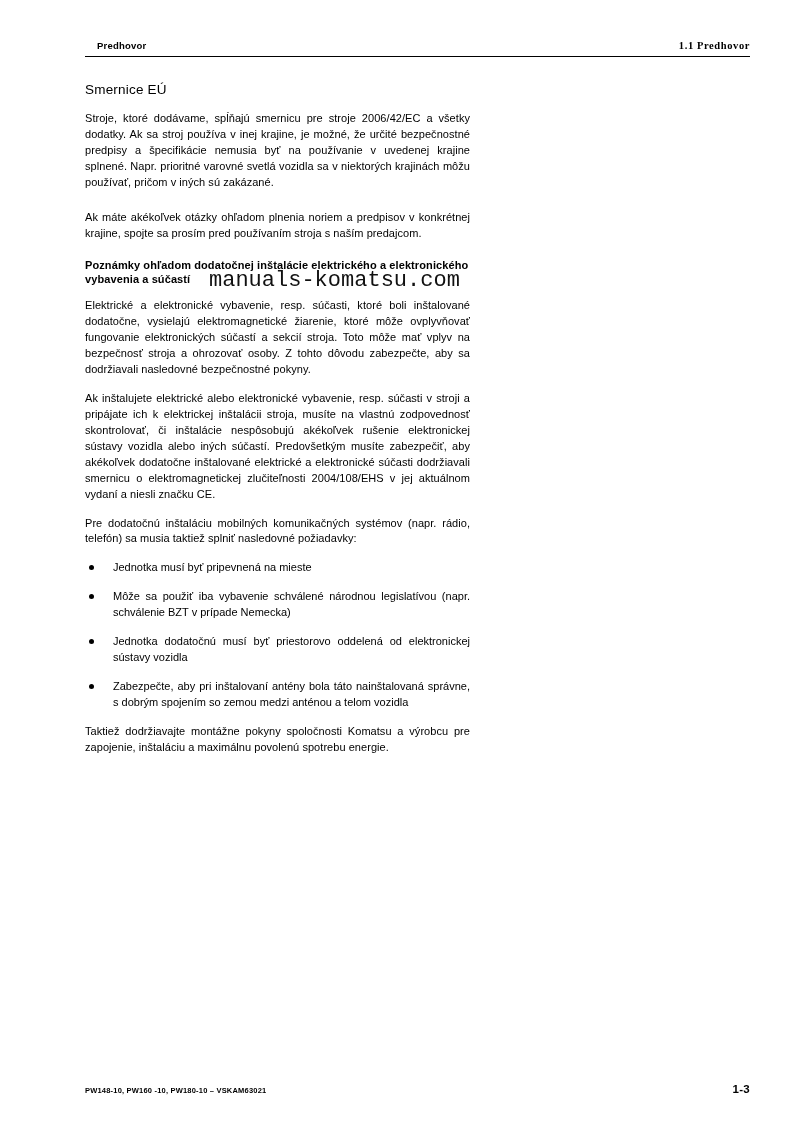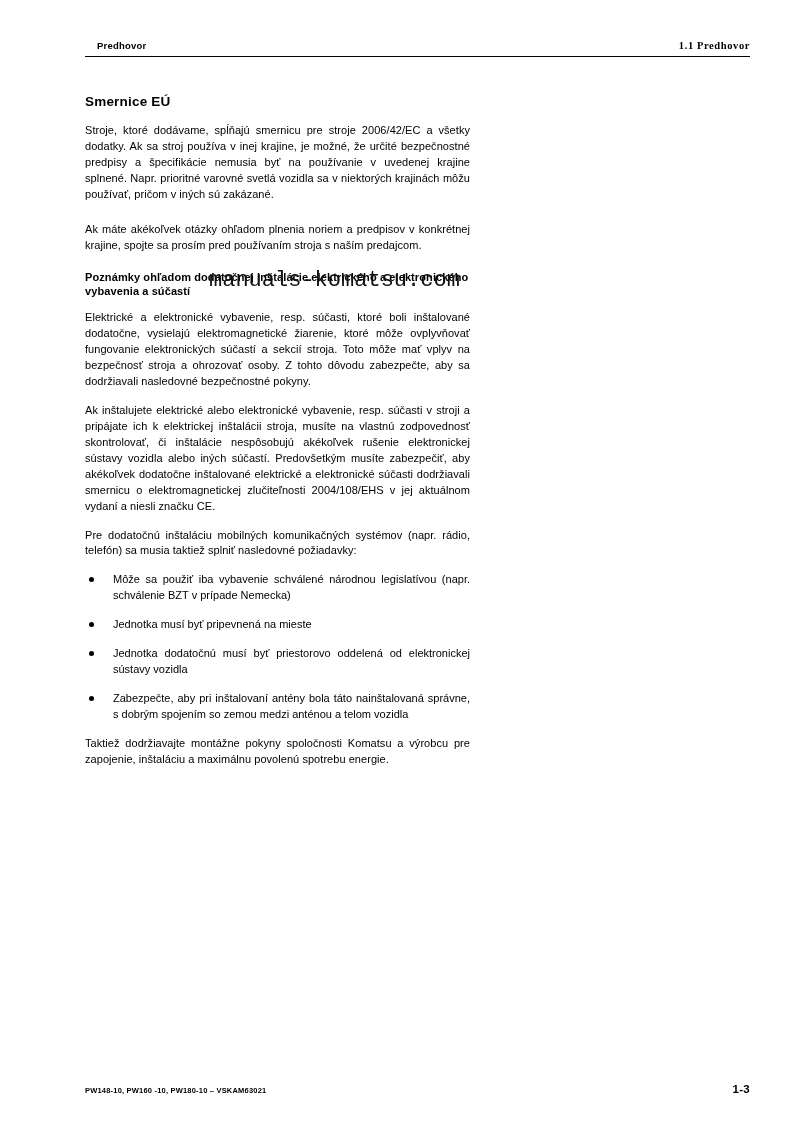--- a/index.html
+++ b/index.html
@@ -55,22 +55,22 @@
   }
   
   .content {
     position: absolute;
     left: 85px;
     top: 78px;
     width: 385px;
   }
   h1.section-title {
     font-size: 13.5px;
-    font-weight: bold;
-    margin: 16px 0 14px 0;
+    font-weight: normal;
+    margin: 4px 0 14px 0;
     letter-spacing: 0.2px;
   }
   h2.sub-title {
     font-size: 11px;
     font-weight: bold;
     margin: 0 0 11px 0;
     line-height: 1.35;
     letter-spacing: 0.1px;
   }
   p.para {
@@ -159,22 +159,22 @@
     <p class="para">Stroje, ktoré dodávame, spĺňajú smernicu pre stroje 2006/42/EC a všetky dodatky. Ak sa stroj používa v inej krajine, je možné, že určité bezpečnostné predpisy a špecifikácie nemusia byť na používanie v uvedenej krajine splnené. Napr. prioritné varovné svetlá vozidla sa v niektorých krajinách môžu používať, pričom v iných sú zakázané.</p>
     <p class="para last-of-block">Ak máte akékoľvek otázky ohľadom plnenia noriem a predpisov v konkrétnej krajine, spojte sa prosím pred používaním stroja s naším predajcom.</p>
 
     <h2 class="sub-title">Poznámky ohľadom dodatočnej inštalácie elektrického a elektronického vybavenia a súčastí</h2>
 
     <p class="para">Elektrické a elektronické vybavenie, resp. súčasti, ktoré boli inštalované dodatočne, vysielajú elektromagnetické žiarenie, ktoré môže ovplyvňovať fungovanie elektronických súčastí a sekcií stroja. Toto môže mať vplyv na bezpečnosť stroja a ohrozovať osoby. Z tohto dôvodu zabezpečte, aby sa dodržiavali nasledovné bezpečnostné pokyny.</p>
     <p class="para">Ak inštalujete elektrické alebo elektronické vybavenie, resp. súčasti v stroji a pripájate ich k elektrickej inštalácii stroja, musíte na vlastnú zodpovednosť skontrolovať, či inštalácie nespôsobujú akékoľvek rušenie elektronickej sústavy vozidla alebo iných súčastí. Predovšetkým musíte zabezpečiť, aby akékoľvek dodatočne inštalované elektrické a elektronické súčasti dodržiavali smernicu o elektromagnetickej zlučiteľnosti 2004/108/EHS v jej aktuálnom vydaní a niesli značku CE.</p>
     <p class="para">Pre dodatočnú inštaláciu mobilných komunikačných systémov (napr. rádio, telefón) sa musia taktiež splniť nasledovné požiadavky:</p>
 
     <ul class="bullets">
+      <li><span class="dot"></span><span>Jednotka musí byť pripevnená na mieste</span></li>
       <li><span class="dot"></span><span>Môže sa použiť iba vybavenie schválené národnou legislatívou (napr. schválenie BZT v prípade Nemecka)</span></li>
-      <li><span class="dot"></span><span>Jednotka musí byť pripevnená na mieste</span></li>
       <li><span class="dot"></span><span>Jednotka dodatočnú musí byť priestorovo oddelená od elektronickej sústavy vozidla</span></li>
       <li><span class="dot"></span><span>Zabezpečte, aby pri inštalovaní antény bola táto nainštalovaná správne, s dobrým spojením so zemou medzi anténou a telom vozidla</span></li>
     </ul>
 
     <p class="para">Taktiež dodržiavajte montážne pokyny spoločnosti Komatsu a výrobcu pre zapojenie, inštaláciu a maximálnu povolenú spotrebu energie.</p>
 
   </div>
 
   <div class="watermark">manuals-komatsu.com</div>
 

